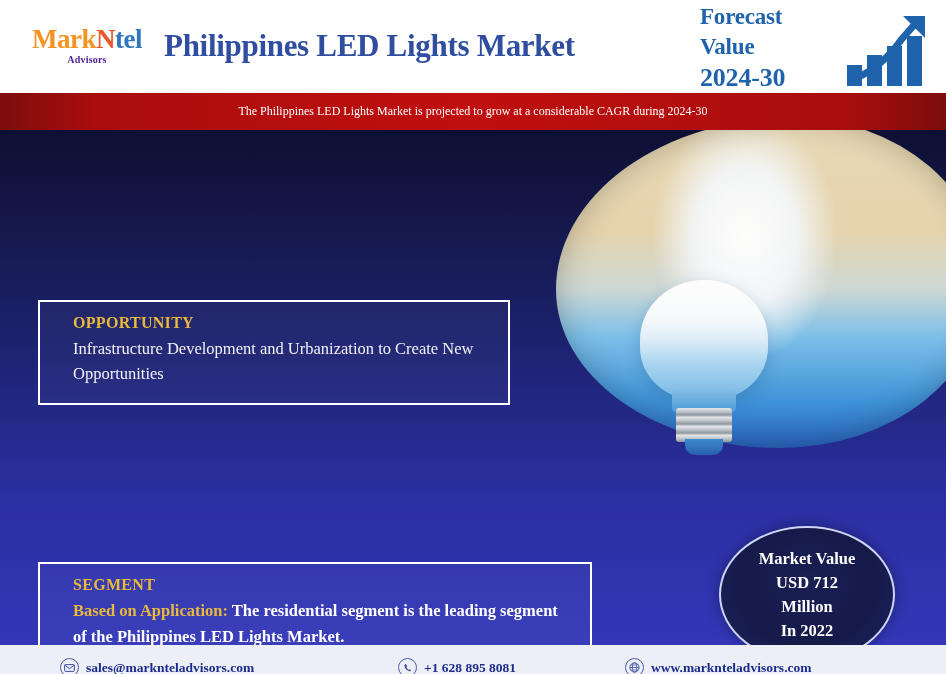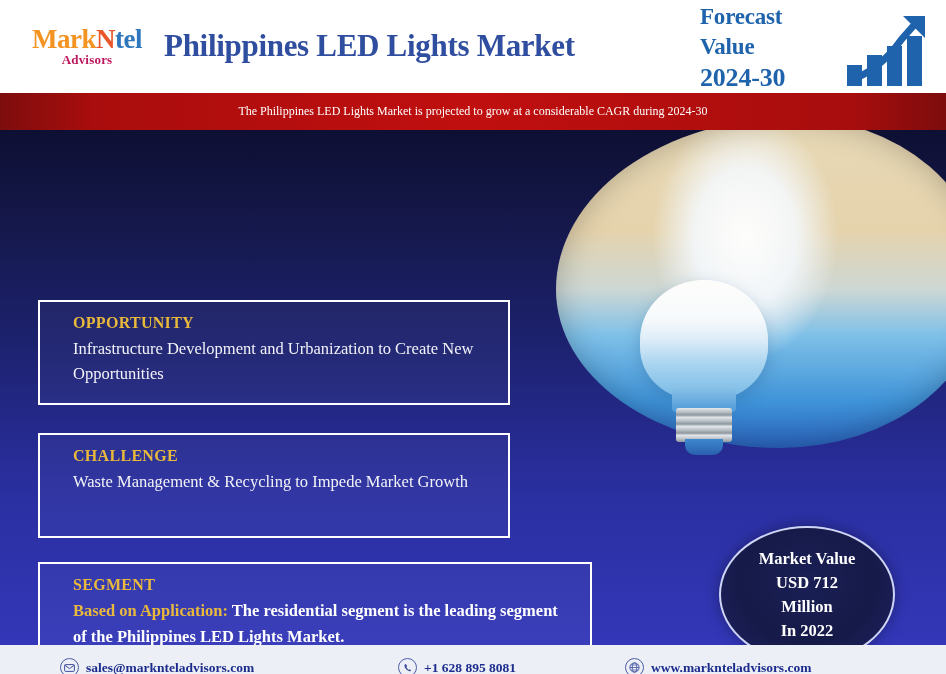--- a/index.html
+++ b/index.html
@@ -24,21 +24,21 @@
     text-align:center;
   }
   .logo-main{
     font-size:27px;font-weight:bold;letter-spacing:-0.5px;line-height:30px;
     white-space:nowrap;
   }
   .logo-mark{color:#F39322;}
   .logo-n{color:#E8562A;}
   .logo-tel{color:#2E77BC;}
   .logo-sub{
-    font-size:13px;font-weight:bold;color:#be185d;line-height:14px;
+    font-size:10px;font-weight:bold;color:#4c1d95;line-height:14px;
     margin-top:-1px;letter-spacing:0.2px;
   }
   .main-title{
     position:absolute;left:164px;top:24px;width:508px;
     font-size:31px;font-weight:bold;color:#2F4EA0;
     letter-spacing:-0.3px;line-height:44px;white-space:nowrap;
   }
   .forecast{
     position:absolute;left:700px;top:2px;width:160px;
     color:#1E63AC;font-weight:bold;font-size:23px;line-height:30px;
@@ -190,24 +190,20 @@
       <div class="bulb-neck"></div>
       <div class="bulb-base"></div>
       <div class="bulb-tip"></div>
     </div>
 
     <div class="card card-op">
       <div class="card-head">OPPORTUNITY</div>
       <div class="card-body">Infrastructure Development and Urbanization to Create New Opportunities</div>
     </div>
 
-    <div class="card card-ch">
-      <div class="card-head">CHALLENGE</div>
-      <div class="card-body">Waste Management &amp; Recycling to Impede Market Growth</div>
-    </div>
 
     <div class="card card-sg">
       <div class="card-head">SEGMENT</div>
       <div class="card-body"><span class="seg-lead">Based on Application:</span>
         <span>The residential segment is the leading segment of the Philippines LED Lights Market.</span></div>
     </div>
 
     <div class="bubble">
       <div>
         <div>Market Value</div>

